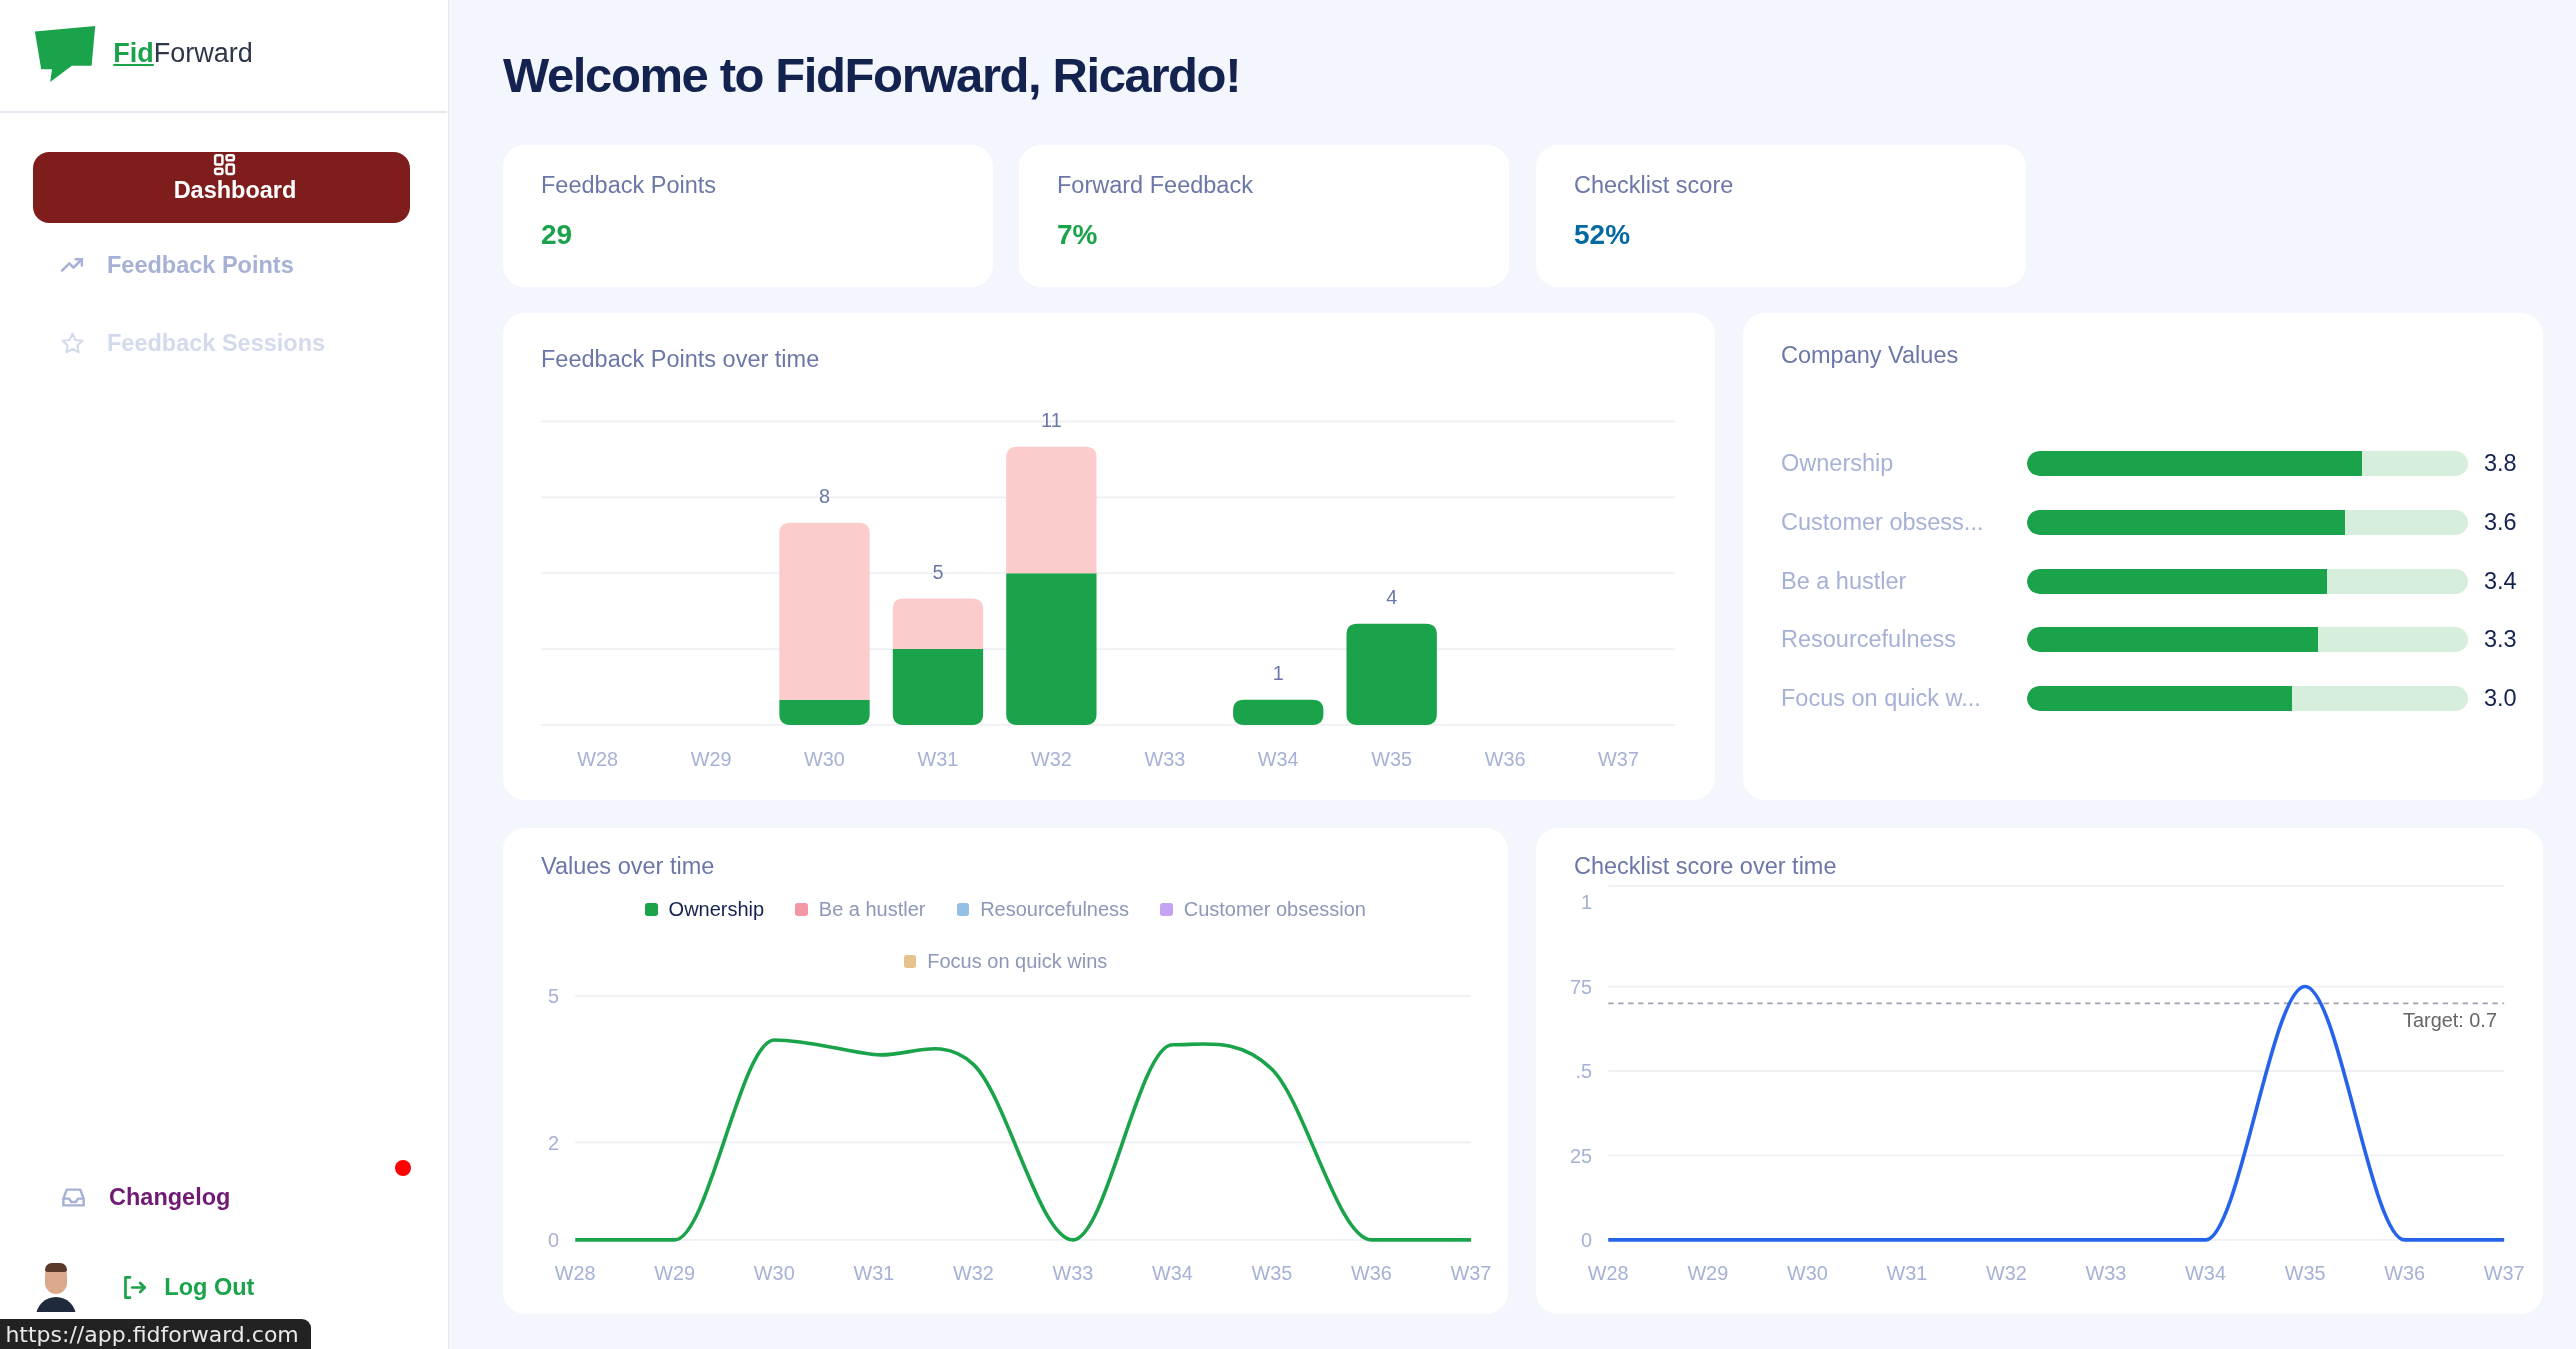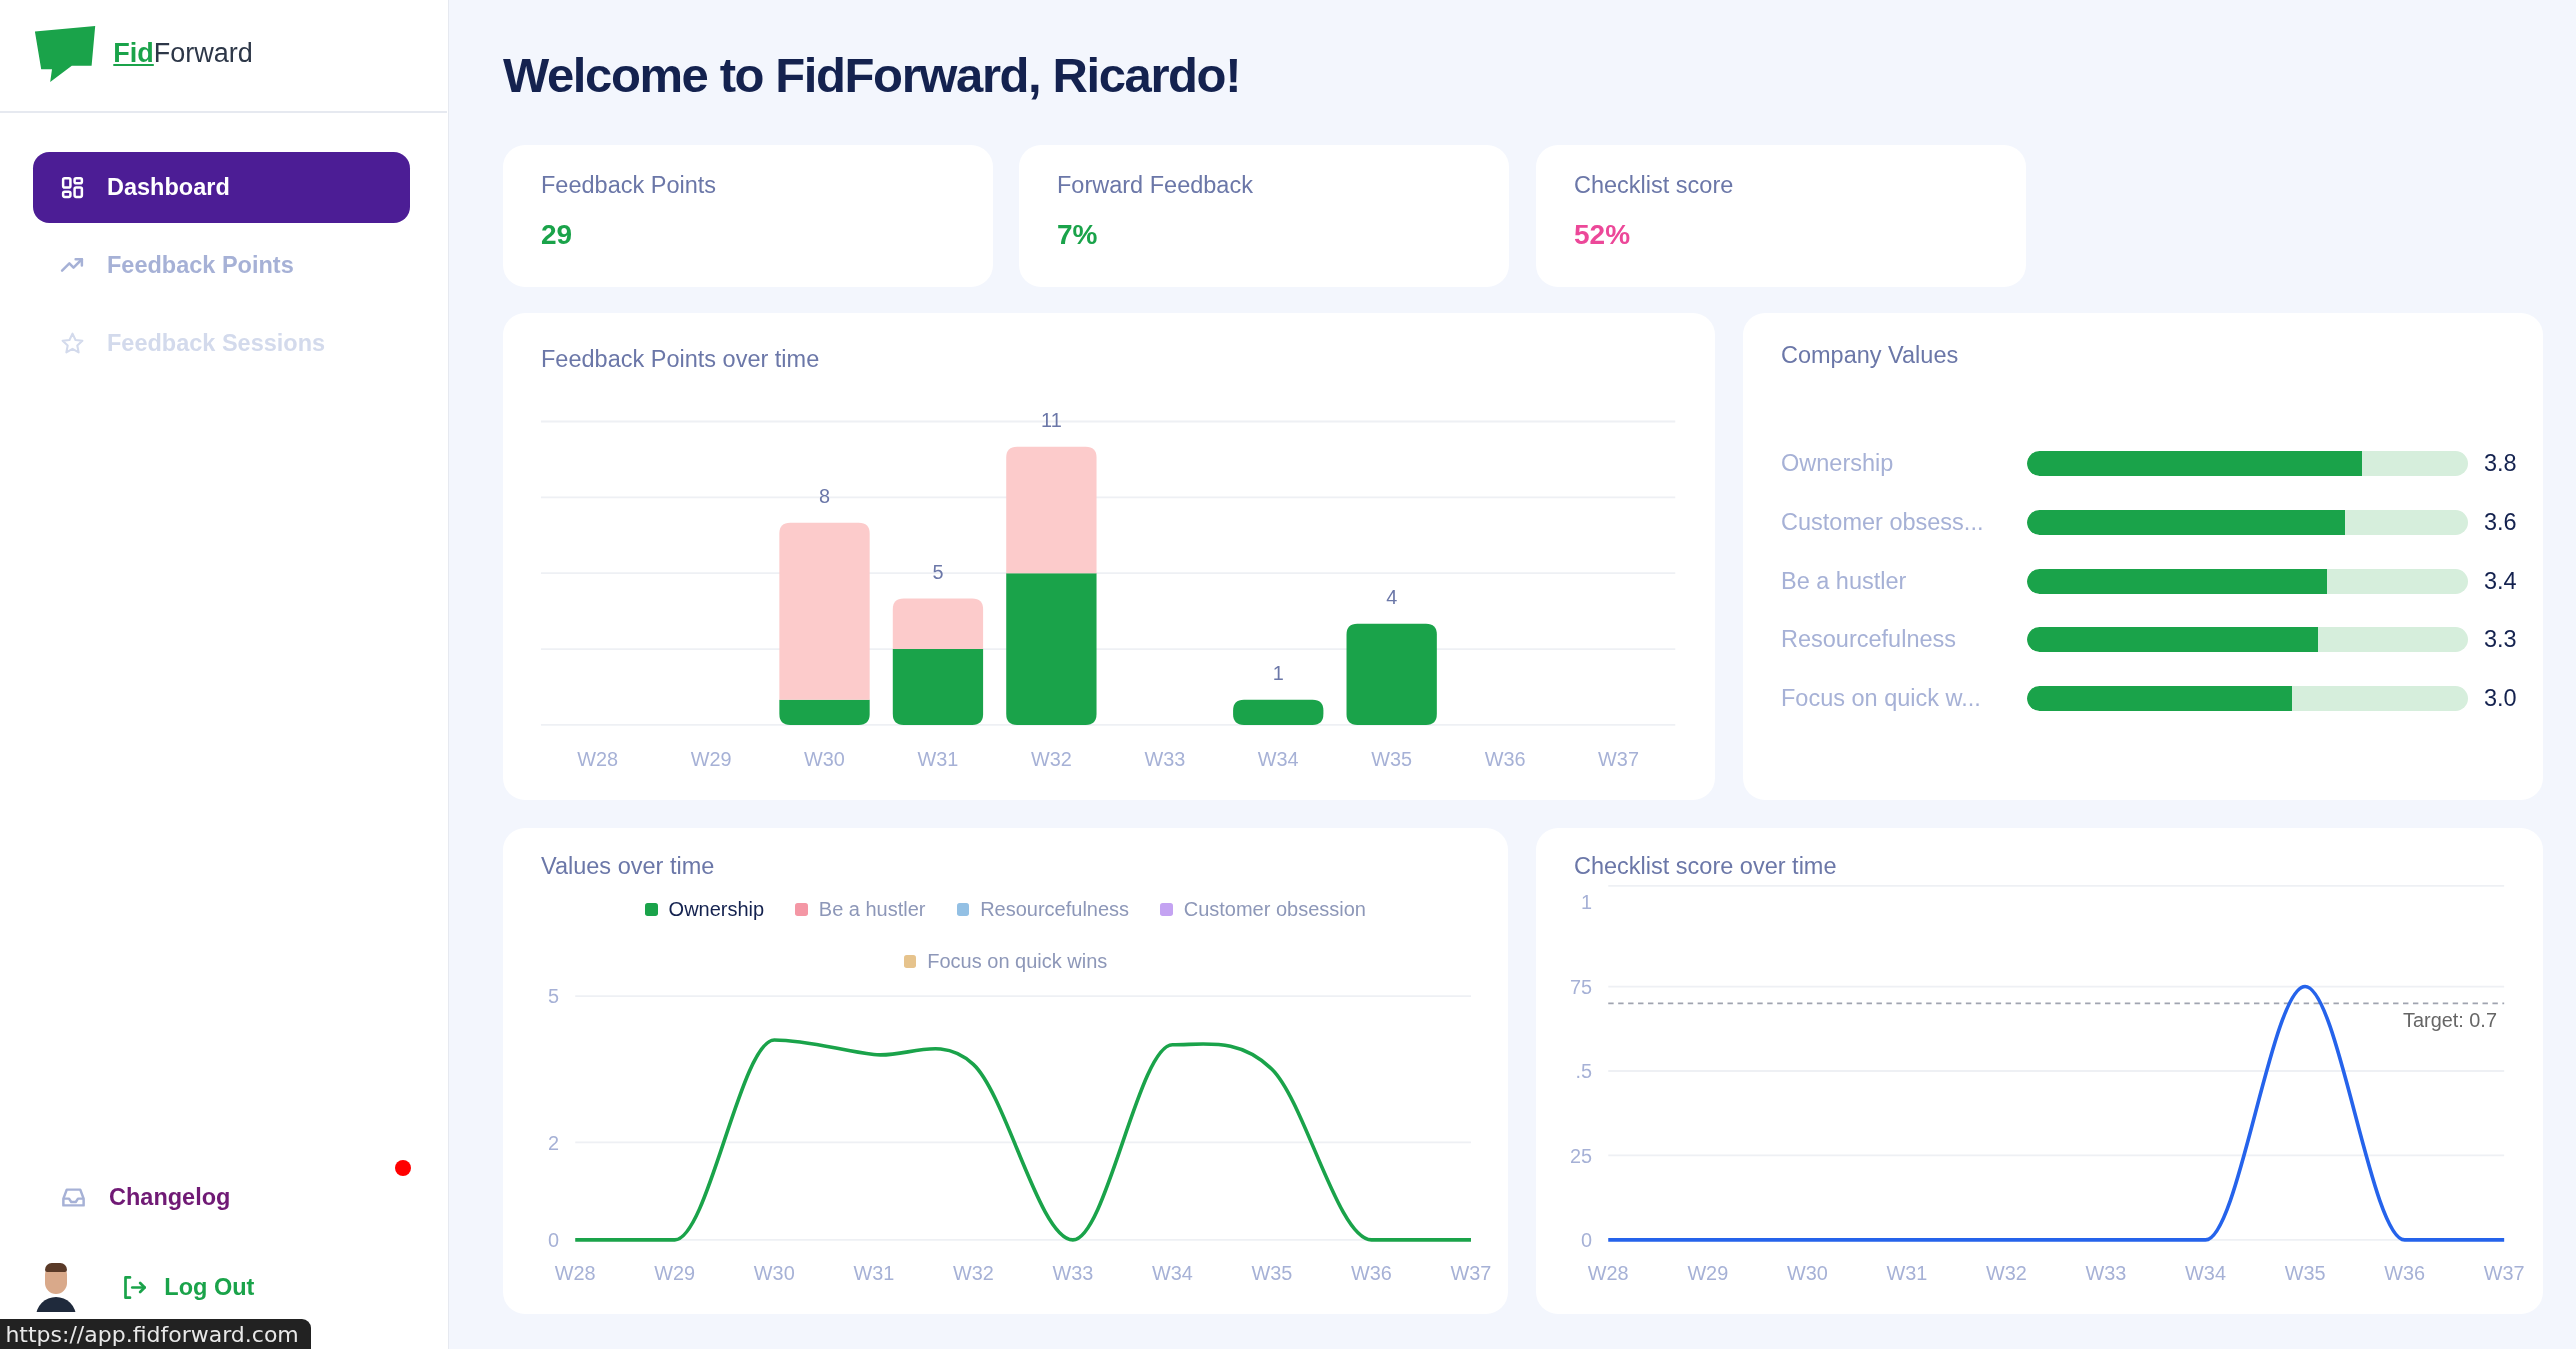--- a/index.html
+++ b/index.html
@@ -8,21 +8,21 @@
 
   
   .sidebar { position: absolute; left: 0; top: 0; width: 449px; height: 1349px; background: #fff; border-right: 1.8px solid #e6e9f0; }
   .brand { position: absolute; left: 34px; top: 23.5px; display: flex; align-items: center; }
   .brand-logo { width: 63px; height: 60px; }
   .brand-name { margin-left: 16.3px; font-size: 27px; color: #2d3748; }
   .brand-name .fid { color: #1aa34a; font-weight: bold; text-decoration: underline; }
   .sidebar-divider { position: absolute; left: 0; top: 111px; width: 447px; height: 1.8px; background: #e6e9f0; }
   .nav { position: absolute; left: 33px; top: 152px; width: 377px; }
   .nav-item { height: 71px; border-radius: 16.3px; display: flex; align-items: center; padding-left: 27px; margin-bottom: 7.2px; color: #a6b1d6; font-size: 23.5px; font-weight: bold; cursor: pointer; }
-  .nav-item.active { background: #4c1d95; color: #fff; }
+  .nav-item.active { background: #7f1d1d; color: #fff; flex-direction: column; }
   .nav-item.disabled { color: #d3daec; }
   .nav-item .icon { width: 25px; height: 25px; margin-right: 22px; display: inline-flex; }
   .nav-item .icon svg { width: 25px; height: 25px; }
   .changelog { position: absolute; left: 33px; top: 1161px; height: 72px; display: flex; align-items: center; padding-left: 27px; color: #701a75; font-size: 23.5px; font-weight: bold; }
   .changelog .icon { width: 27px; height: 27px; margin-right: 22px; display: inline-flex; }
   .notif-dot { position: absolute; left: 395px; top: 1160px; width: 16.3px; height: 16.3px; border-radius: 50%; background: #ff0000; }
   .user-row { position: absolute; left: 36px; top: 1263px; display: flex; align-items: center; }
   .avatar { width: 40px; height: 49px; position: relative; overflow: hidden; }
   .avatar .head { position: absolute; left: 9px; top: 1.8px; width: 22px; height: 29px; border-radius: 11px 11px 12.6px 12.6px; background: #d9a98a; }
   .avatar .hair { position: absolute; left: 9px; top: 0; width: 22px; height: 9px; border-radius: 11px 11px 3.6px 3.6px; background: #5a3a28; }
@@ -129,21 +129,21 @@
 <div class="card" style="left:503px;top:145px;width:490px;height:142px;">
   <div class="stat-label">Feedback Points</div>
   <div class="stat-value" style="color:#1aa34a">29</div>
 </div>
 <div class="card" style="left:1019px;top:145px;width:490px;height:142px;">
   <div class="stat-label">Forward Feedback</div>
   <div class="stat-value" style="color:#1aa34a">7%</div>
 </div>
 <div class="card" style="left:1536px;top:145px;width:490px;height:142px;">
   <div class="stat-label">Checklist score</div>
-  <div class="stat-value" style="color:#ec4899">52%</div>
+  <div class="stat-value" style="color:#0369a1">52%</div>
 </div>
 
 <div class="card" style="left:503px;top:313px;width:1212px;height:487px;">
   <div class="card-title" style="top:33px">Feedback Points over time</div>
   <svg id="bar-chart" width="1212" height="487" style="position:absolute;left:0;top:0;" viewBox="0 0 1342 539">
       <line x1="42" x2="1298" y1="456" y2="456" stroke="#eef0f4" stroke-width="2"></line>
       <line x1="42" x2="1298" y1="372" y2="372" stroke="#eef0f4" stroke-width="2"></line>
       <line x1="42" x2="1298" y1="288" y2="288" stroke="#eef0f4" stroke-width="2"></line>
       <line x1="42" x2="1298" y1="204" y2="204" stroke="#eef0f4" stroke-width="2"></line>
       <line x1="42" x2="1298" y1="120" y2="120" stroke="#eef0f4" stroke-width="2"></line>

